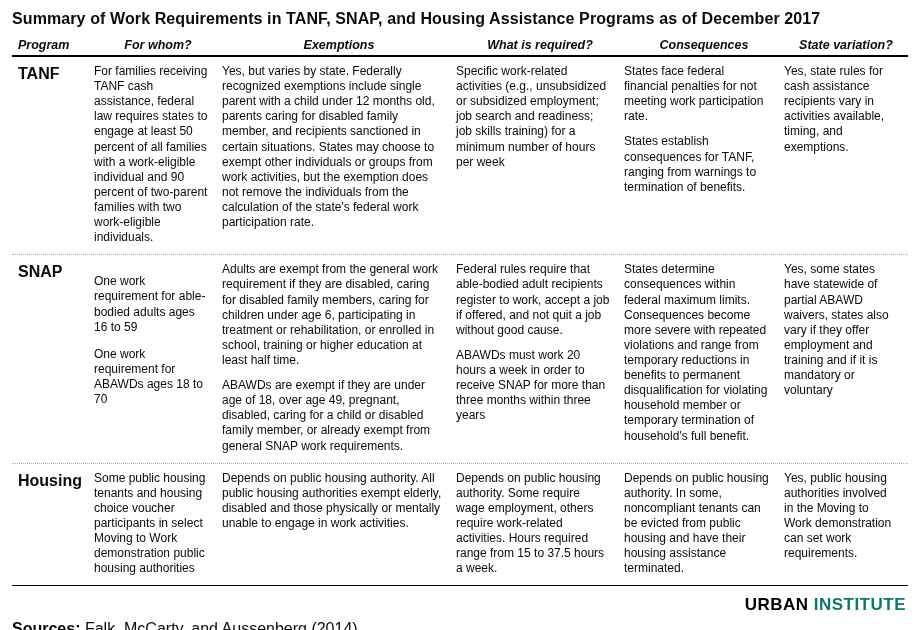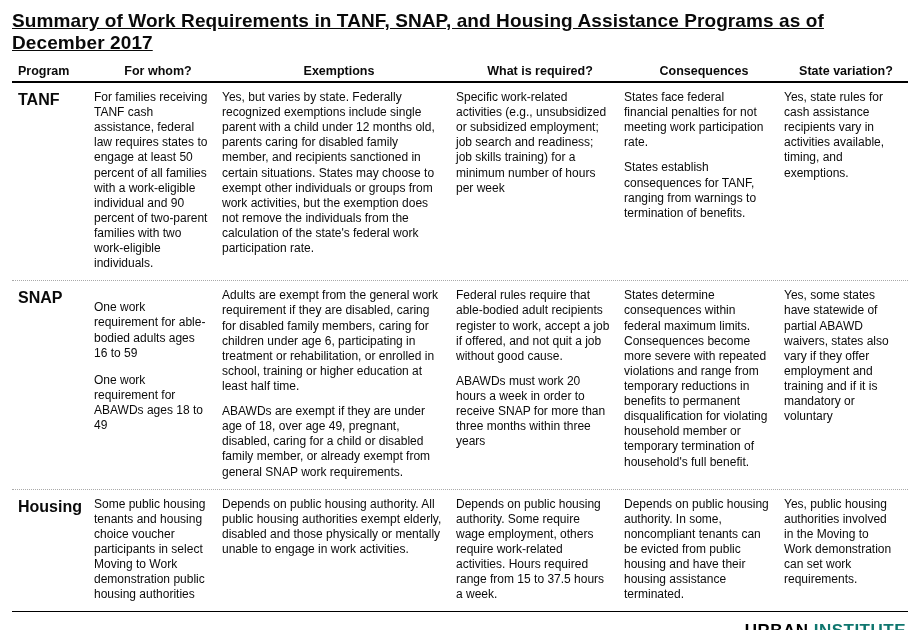--- a/index.html
+++ b/index.html
@@ -7,40 +7,40 @@
     margin: 0; padding: 0;
     width: 920px; height: 630px;
     background: #ffffff;
     font-family: "Liberation Sans", "DejaVu Sans", sans-serif;
     color: #0a0a0a;
     overflow: hidden;
   }
   .page { padding: 8px 12px 0 12px; }
 
   .title {
-    font-size: 19px;
+    font-size: 16px;
     font-weight: bold;
     margin: 2px 0 10px 0;
     letter-spacing: 0.1px;
-    text-decoration: underline;
   }
 
   .table { width: 896px; }
   .grid-row {
     display: grid;
     grid-template-columns: 82px 128px 234px 168px 160px 124px;
   }
   .thead {
     border-bottom: 2px solid #000000;
     padding-bottom: 3px;
   }
   .th {
     font-size: 12.5px;
     font-weight: bold;
     text-align: center;
+    font-style: italic;
   }
   .th.first { text-align: left; padding-left: 6px; }
 
   .tbody .grid-row { padding: 7px 0 9px 0; }
   .tbody .grid-row + .grid-row { border-top: 1px dotted #a9a9a9; }
   .tbody { border-bottom: 1.5px solid #000000; }
 
   .cell { font-size: 12px; line-height: 1.26; padding: 0 14px 0 0; }
   .cell p { margin: 0 0 10px 0; }
   .cell p:last-child { margin-bottom: 0; }
@@ -109,21 +109,21 @@
         </div>
         <div class="cell">
           <p>Yes, state rules for cash assistance recipients vary in activities available, timing, and exemptions.</p>
         </div>
       </div>
 
       <div class="grid-row row-snap">
         <div class="cell program-cell">SNAP</div>
         <div class="cell tight">
           <p>One work requirement for able-bodied adults ages 16 to 59</p>
-          <p>One work requirement for ABAWDs ages 18 to 49</p>
+          <p>One work requirement for ABAWDs ages 18 to 70</p>
         </div>
         <div class="cell">
           <p>Adults are exempt from the general work requirement if they are disabled, caring for disabled family members, caring for children under age 6, participating in treatment or rehabilitation, or enrolled in school, training or higher education at least half time.</p>
           <p>ABAWDs are exempt if they are under age of 18, over age 49, pregnant, disabled, caring for a child or disabled family member, or already exempt from general SNAP work requirements.</p>
         </div>
         <div class="cell">
           <p>Federal rules require that able-bodied adult recipients register to work, accept a job if offered, and not quit a job without good cause.</p>
           <p>ABAWDs must work 20 hours a week in order to receive SNAP for more than three months within three years</p>
         </div>
         <div class="cell">

